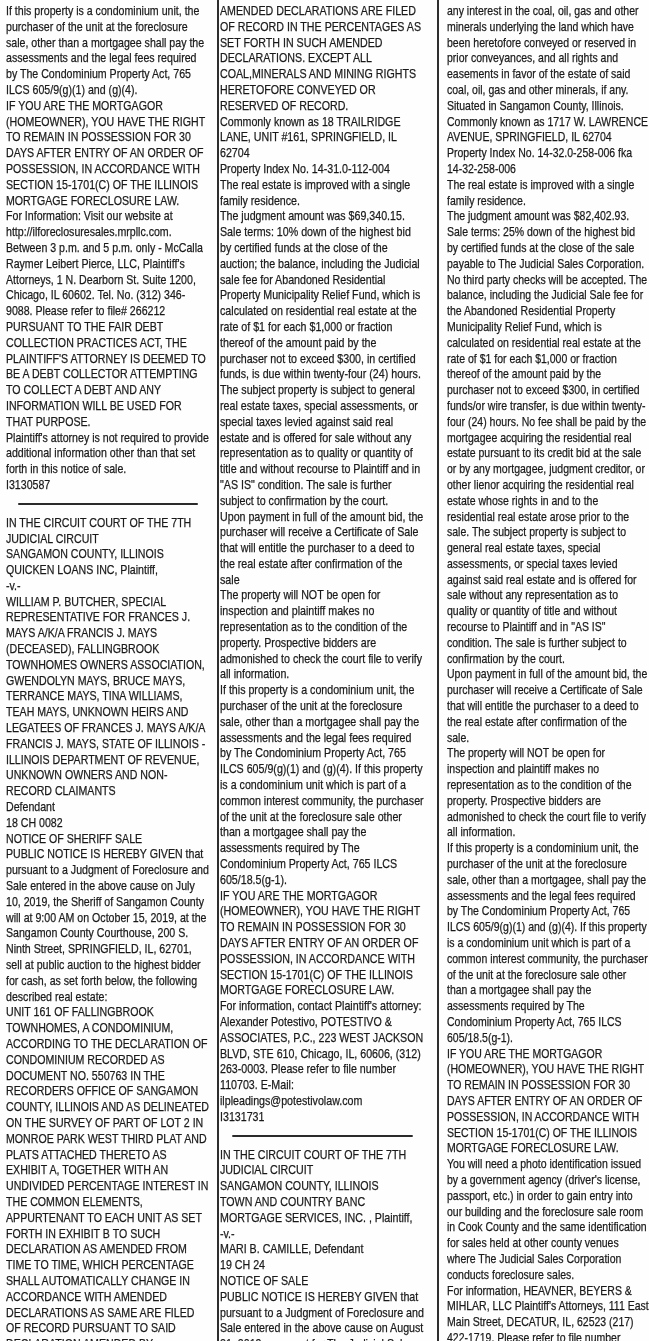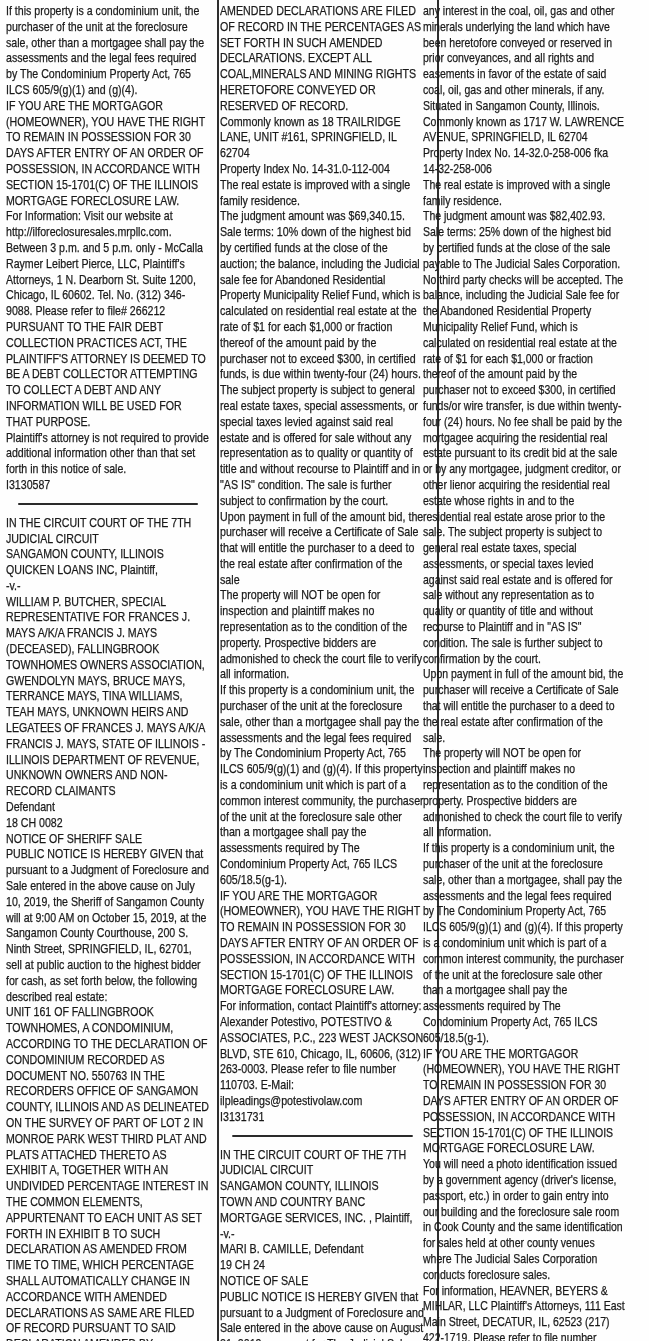--- a/index.html
+++ b/index.html
@@ -27,21 +27,21 @@
     transform-origin: top left;
     font-family: "Liberation Sans", "DejaVu Sans", sans-serif;
     font-size: 13px;
     line-height: 15.8px;
     color: #1a1a1a;
     -webkit-text-stroke: 0.25px #1a1a1a;
     text-align: left;
   }
   #col0 { left: 6px;   width: 204px; }
   #col1 { left: 220px; width: 205px; }
-  #col2 { left: 423px; width: 202px; }
+  #col2 { left: 447px; width: 202px; }
   #col0 .col-inner { transform: scaleX(0.816); }
   #col1 .col-inner { transform: scaleX(0.820); }
   #col2 .col-inner { transform: scaleX(0.808); }
   .para {
     margin: 0;
     white-space: normal;
     word-wrap: break-word;
   }
   .notice-rule {
     border: none;

